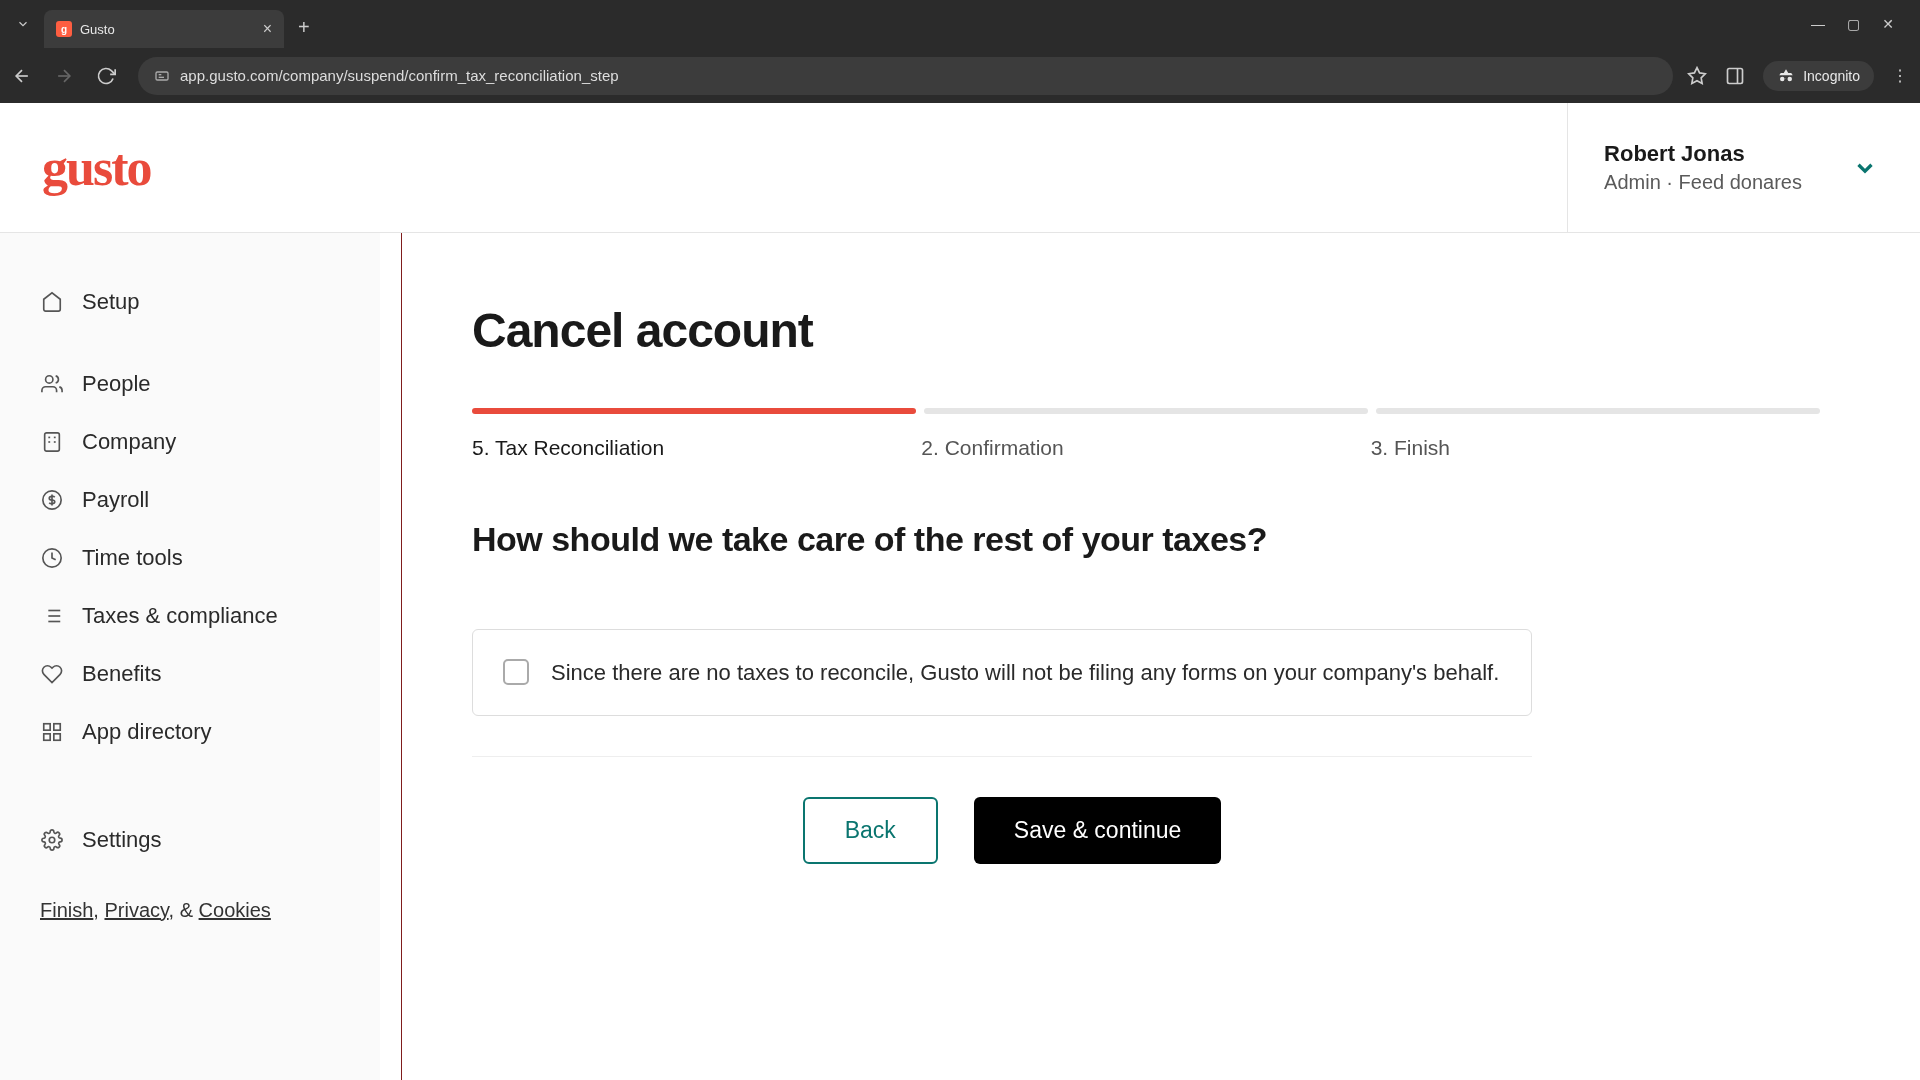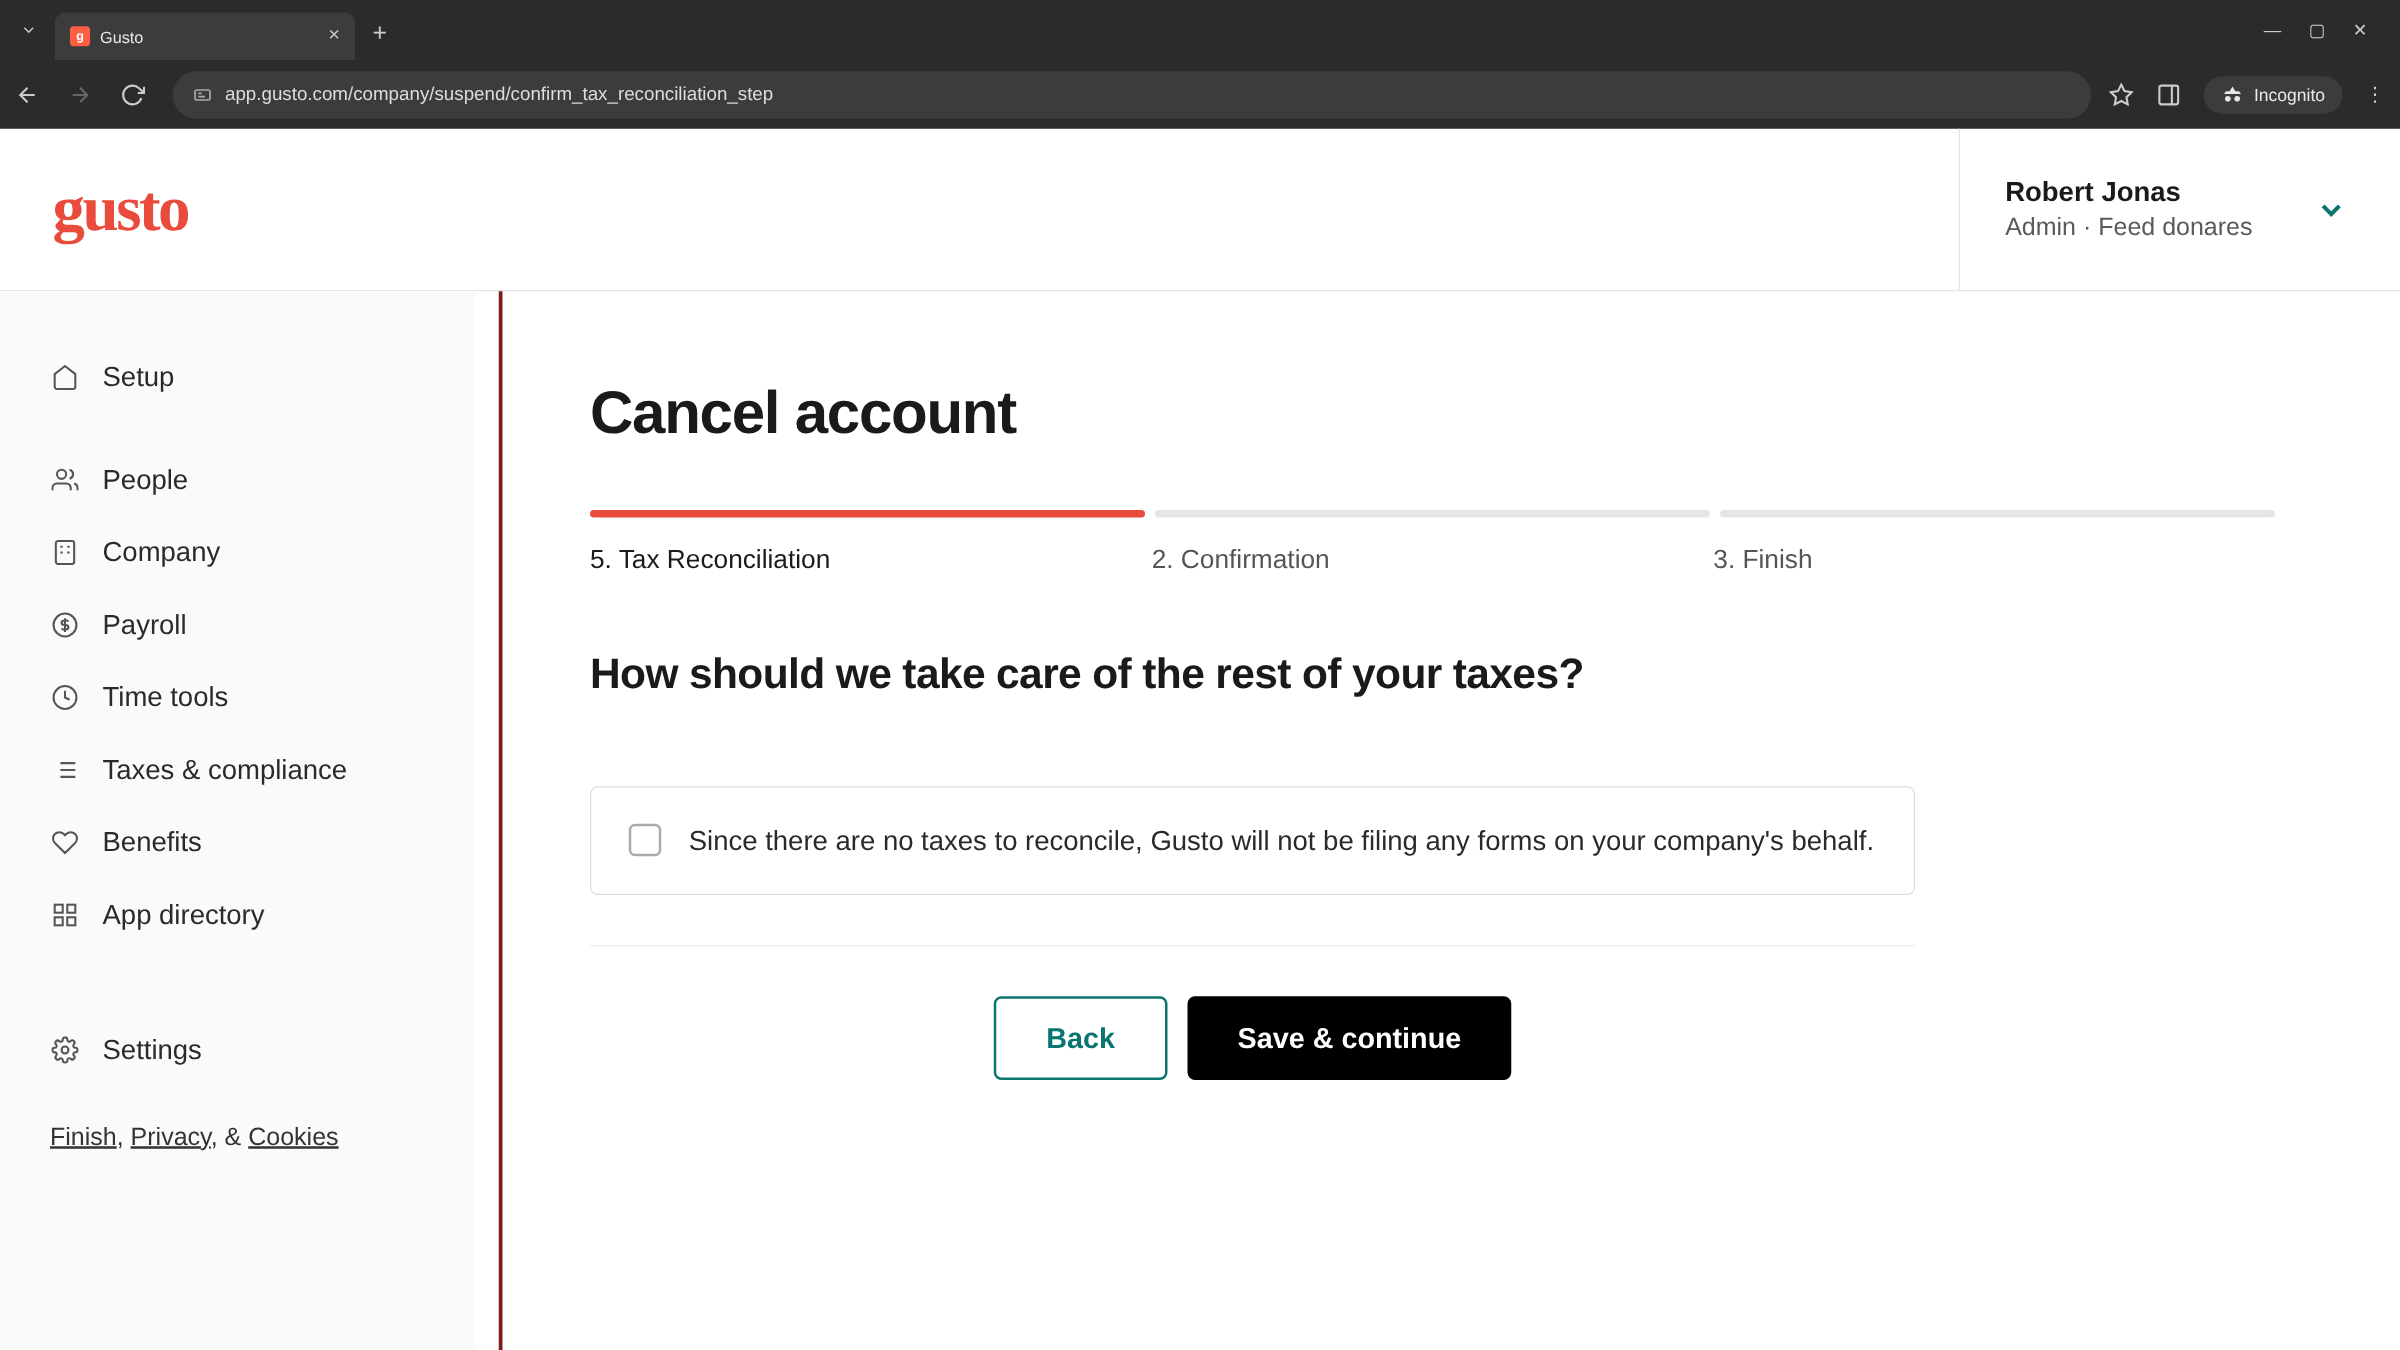--- a/index.html
+++ b/index.html
@@ -28,21 +28,21 @@
 .app-header { height: 130px; border-bottom: 1px solid #e5e5e5; display: flex; align-items: center; padding: 0 42px; justify-content: space-between; }
 .logo { font-family: Georgia, serif; font-size: 52px; font-weight: 600; color: #e94b3c; letter-spacing: -2px; }
 .user-menu { display: flex; align-items: center; gap: 50px; cursor: pointer; border-left: 1px solid #e5e5e5; padding-left: 36px; height: 100%; }
 .user-info { display: flex; flex-direction: column; gap: 4px; }
 .user-name { font-size: 22px; font-weight: 600; color: #1a1a1a; }
 .user-role { font-size: 20px; color: #5a5a5a; }
 .chevron { color: #0a756f; font-size: 24px; }
 
 
 .app-body { display: flex; height: calc(1080px - 103px - 130px); }
-.sidebar-wrap { width: 402px; position: relative; border-right: 3px solid #7f1d1d; }
+.sidebar-wrap { width: 402px; position: relative; border-right: 1px solid #7f1d1d; }
 .sidebar { width: 380px; height: 100%; overflow-y: auto; padding: 40px 0 20px 0; background: #fafafa; }
 .sidebar::-webkit-scrollbar { width: 22px; }
 .sidebar::-webkit-scrollbar-track { background: #eee; }
 .sidebar::-webkit-scrollbar-thumb { background: #bbb; border-radius: 2px; }
 .sidebar::-webkit-scrollbar-button { background: #eee; height: 22px; display: block; }
 .sidebar::-webkit-scrollbar-button:vertical:start { background: #eee; }
 .sidebar::-webkit-scrollbar-button:vertical:end { background: #eee; }
 
 .nav-item { display: flex; align-items: center; gap: 18px; padding: 16px 40px; cursor: pointer; font-size: 22px; color: #2a2a2a; }
 .nav-icon { width: 24px; height: 24px; display: flex; align-items: center; justify-content: center; color: #555; }
@@ -63,21 +63,21 @@
 
 .question { font-size: 34px; font-weight: 700; color: #1a1a1a; margin-bottom: 70px; letter-spacing: -0.5px; }
 
 .checkbox-card { border: 1px solid #ddd; border-radius: 6px; padding: 26px 30px; display: flex; gap: 22px; align-items: flex-start; max-width: 1060px; }
 .checkbox { width: 26px; height: 26px; border: 2px solid #aaa; border-radius: 5px; flex-shrink: 0; cursor: pointer; margin-top: 3px; }
 .checkbox-label { font-size: 22px; color: #2a2a2a; line-height: 1.5; }
 
 .divider { border-top: 1px solid #eee; margin: 40px 0; max-width: 1060px; }
 
 .actions { display: flex; gap: 16px; justify-content: center; max-width: 1060px; }
-.btn { padding: 18px 40px; font-size: 23px; font-weight: 700; border-radius: 6px; cursor: pointer; border: none; }
+.btn { padding: 18px 40px; font-size: 23px; font-weight: 400; border-radius: 6px; cursor: pointer; border: none; margin-left: 20px; }
 .btn-secondary { background: #fff; color: #0a756f; border: 2px solid #0a756f; }
 .btn-primary { background: #000000; color: #fff; }
 
 svg { display: block; }
 </style>
 </head>
 <body>
 
 <div class="browser-chrome">
   <div class="tab-bar">

